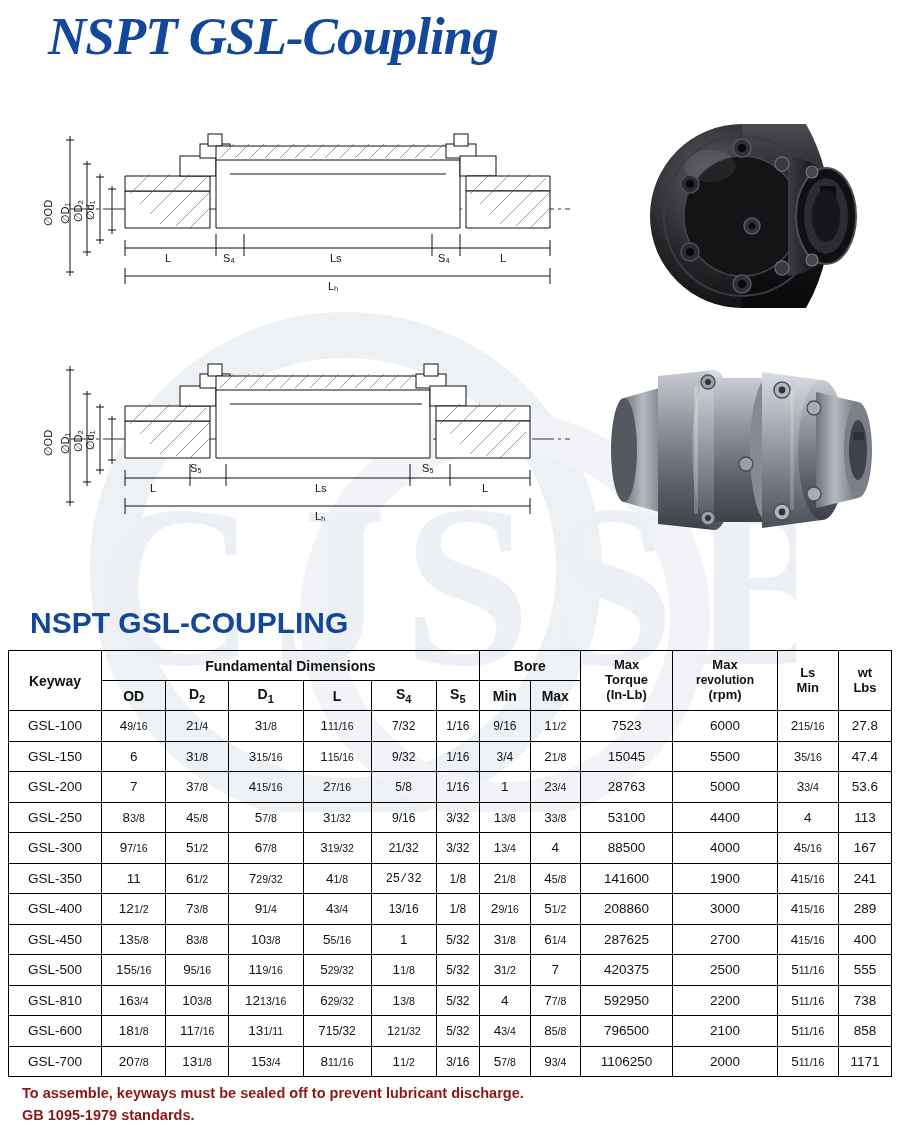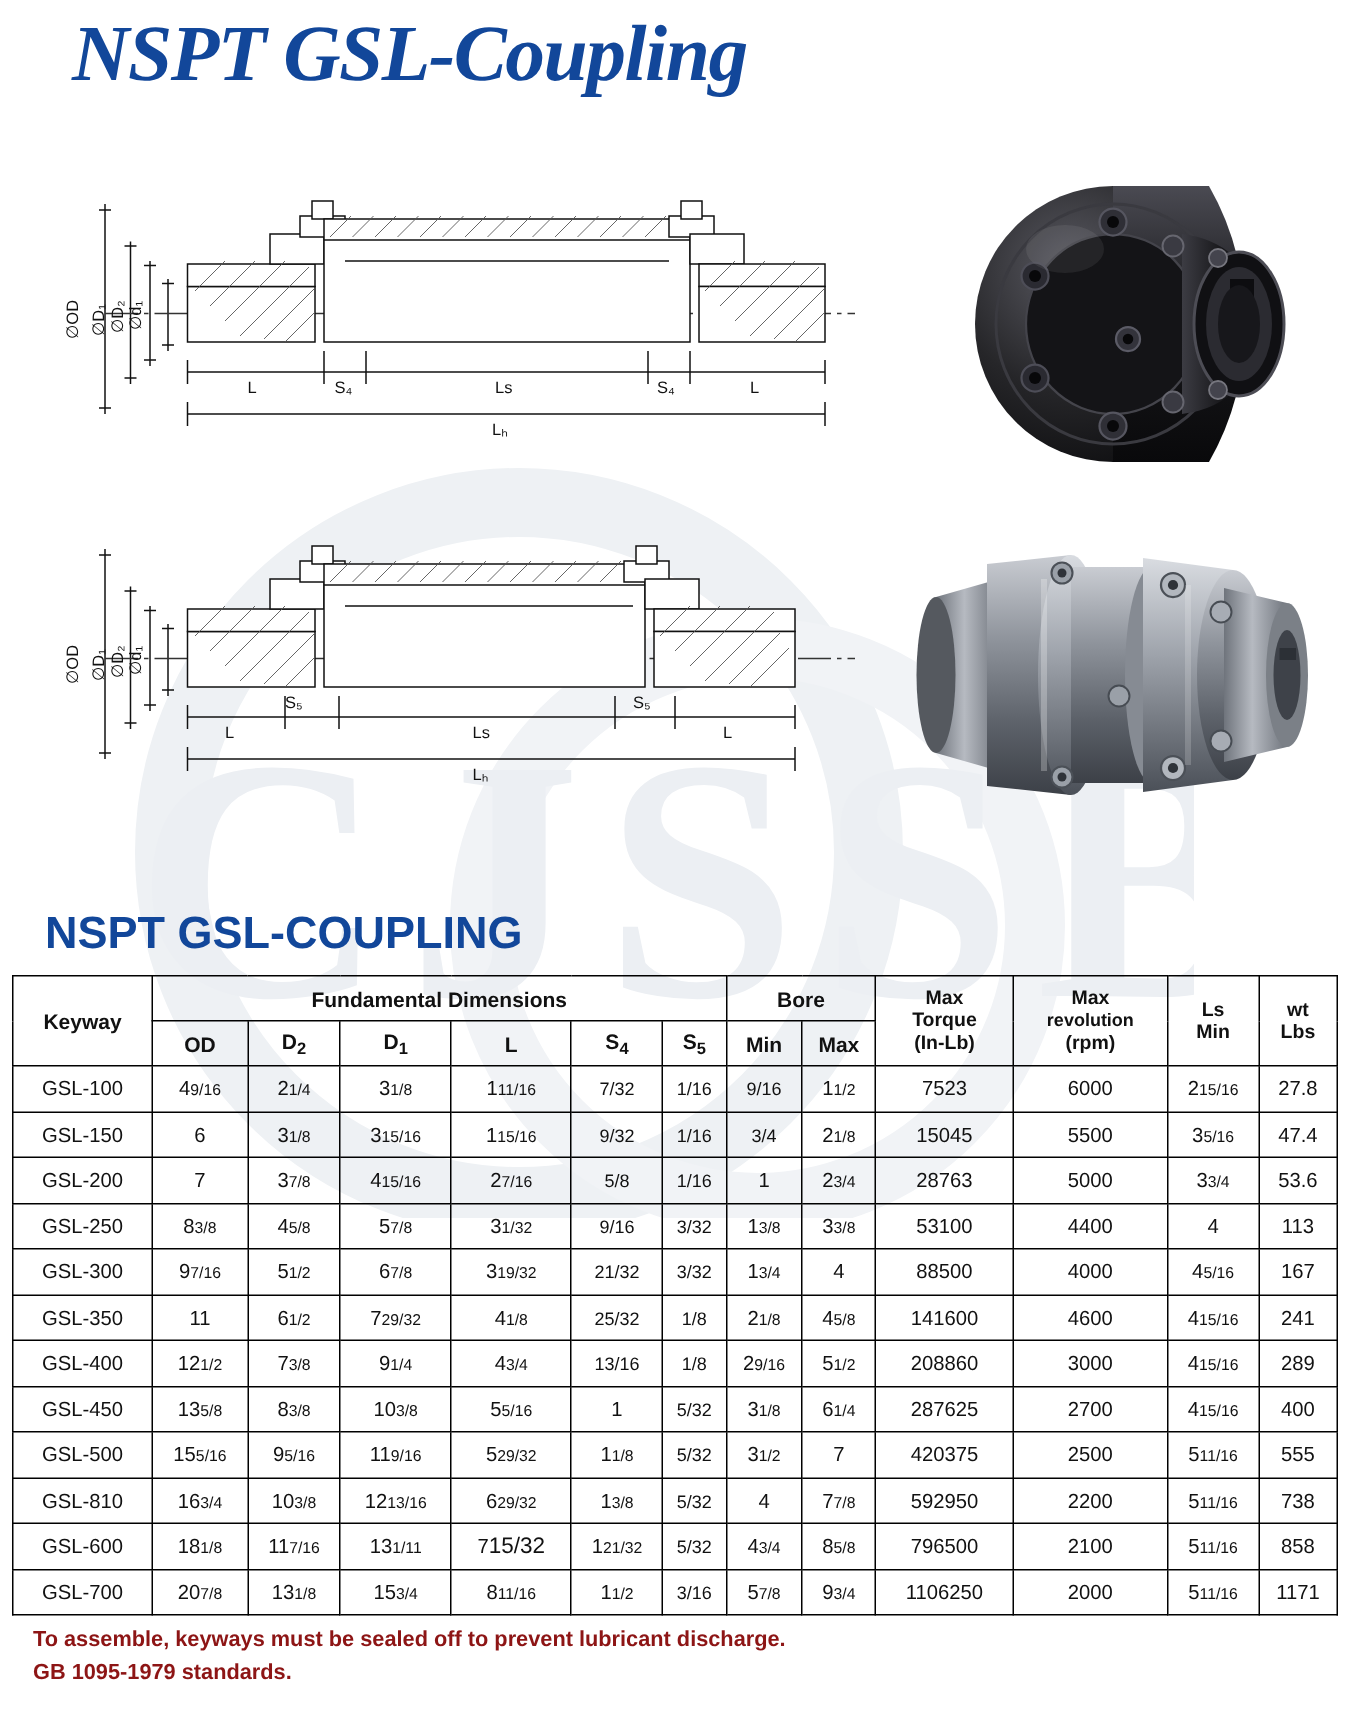--- a/index.html
+++ b/index.html
@@ -498,26 +498,26 @@
           <td>4000</td>
           <td>4<span style="font-size:10.5px;vertical-align:baseline;">5/16</span></td>
           <td>167</td>
         </tr>
     <tr>
           <td>GSL-350</td>
           <td>11</td>
           <td>6<span style="font-size:10.5px;vertical-align:baseline;">1/2</span></td>
           <td>7<span style="font-size:10.5px;vertical-align:baseline;">29/32</span></td>
           <td>4<span style="font-size:10.5px;vertical-align:baseline;">1/8</span></td>
-          <td><span style="font-size:12px;">25/32</span></td>
+          <td><span style="font-size:12px;font-family:Liberation Mono, monospace;">25/32</span></td>
           <td><span style="font-size:12px;">1/8</span></td>
           <td>2<span style="font-size:10.5px;vertical-align:baseline;">1/8</span></td>
           <td>4<span style="font-size:10.5px;vertical-align:baseline;">5/8</span></td>
           <td>141600</td>
-          <td>4600</td>
+          <td>1900</td>
           <td>4<span style="font-size:10.5px;vertical-align:baseline;">15/16</span></td>
           <td>241</td>
         </tr>
     <tr>
           <td>GSL-400</td>
           <td>12<span style="font-size:10.5px;vertical-align:baseline;">1/2</span></td>
           <td>7<span style="font-size:10.5px;vertical-align:baseline;">3/8</span></td>
           <td>9<span style="font-size:10.5px;vertical-align:baseline;">1/4</span></td>
           <td>4<span style="font-size:10.5px;vertical-align:baseline;">3/4</span></td>
           <td><span style="font-size:12px;">13/16</span></td>
@@ -572,21 +572,21 @@
           <td>592950</td>
           <td>2200</td>
           <td>5<span style="font-size:10.5px;vertical-align:baseline;">11/16</span></td>
           <td>738</td>
         </tr>
     <tr>
           <td>GSL-600</td>
           <td>18<span style="font-size:10.5px;vertical-align:baseline;">1/8</span></td>
           <td>11<span style="font-size:10.5px;vertical-align:baseline;">7/16</span></td>
           <td>13<span style="font-size:10.5px;vertical-align:baseline;">1/11</span></td>
-          <td>7<span style="font-size:15px;vertical-align:baseline;">15/32</span></td>
+          <td>7<span style="font-size:12px;vertical-align:baseline;">15/32</span></td>
           <td>1<span style="font-size:10.5px;vertical-align:baseline;">21/32</span></td>
           <td><span style="font-size:12px;">5/32</span></td>
           <td>4<span style="font-size:10.5px;vertical-align:baseline;">3/4</span></td>
           <td>8<span style="font-size:10.5px;vertical-align:baseline;">5/8</span></td>
           <td>796500</td>
           <td>2100</td>
           <td>5<span style="font-size:10.5px;vertical-align:baseline;">11/16</span></td>
           <td>858</td>
         </tr>
     <tr>

